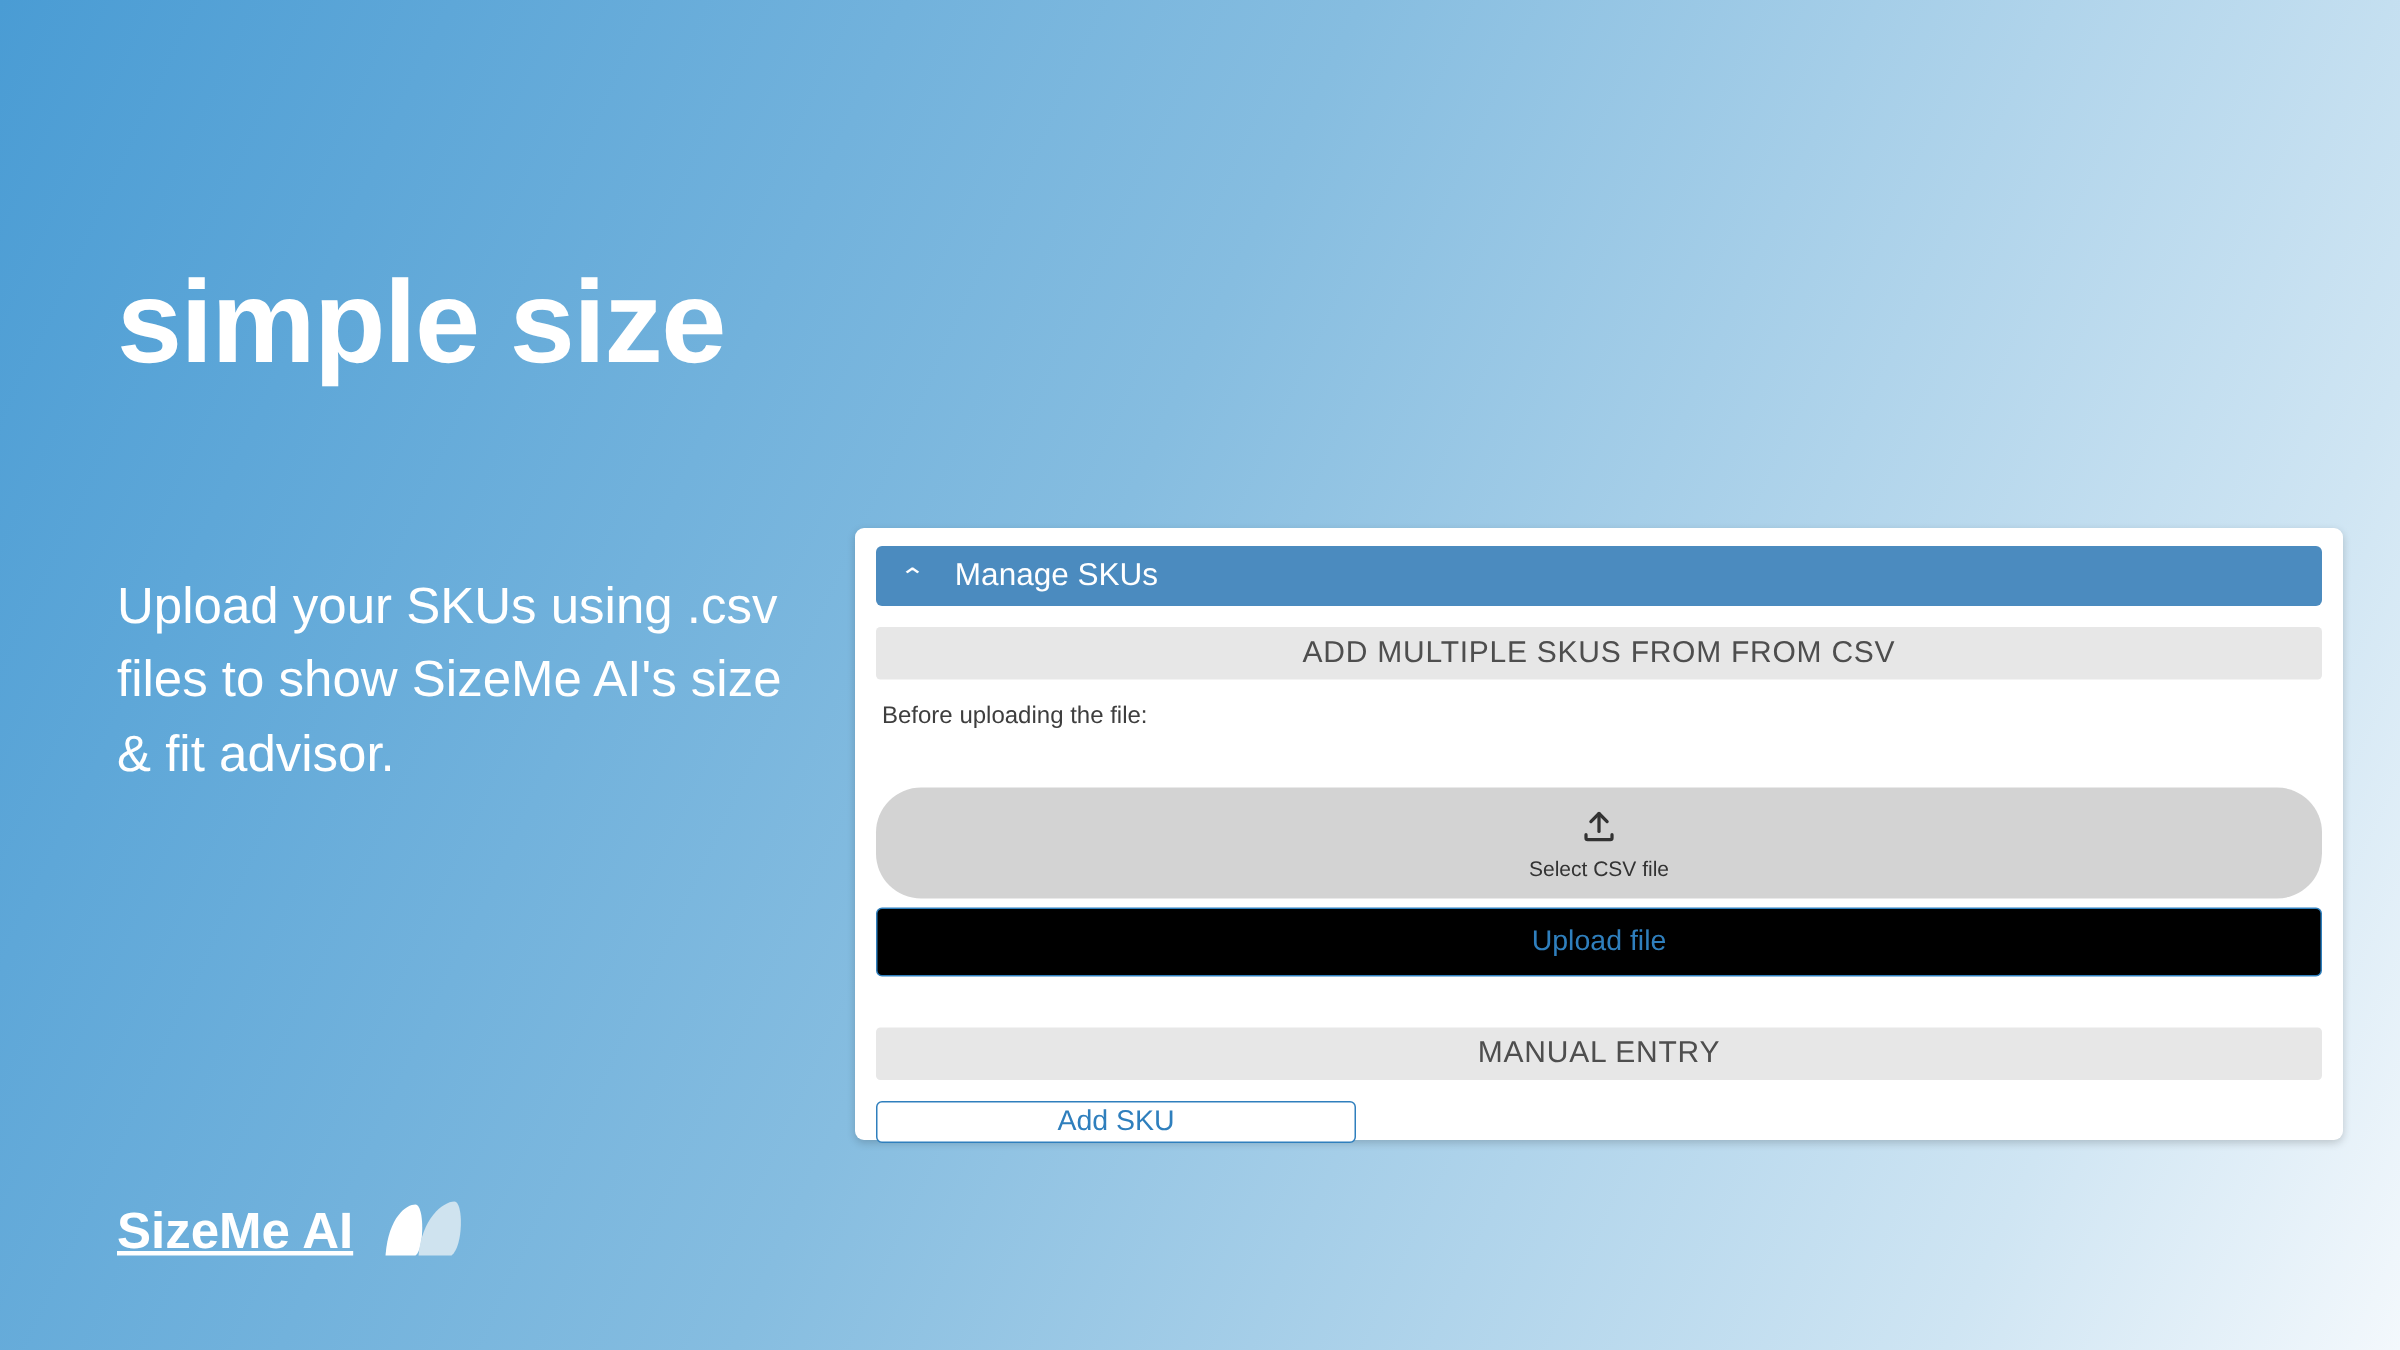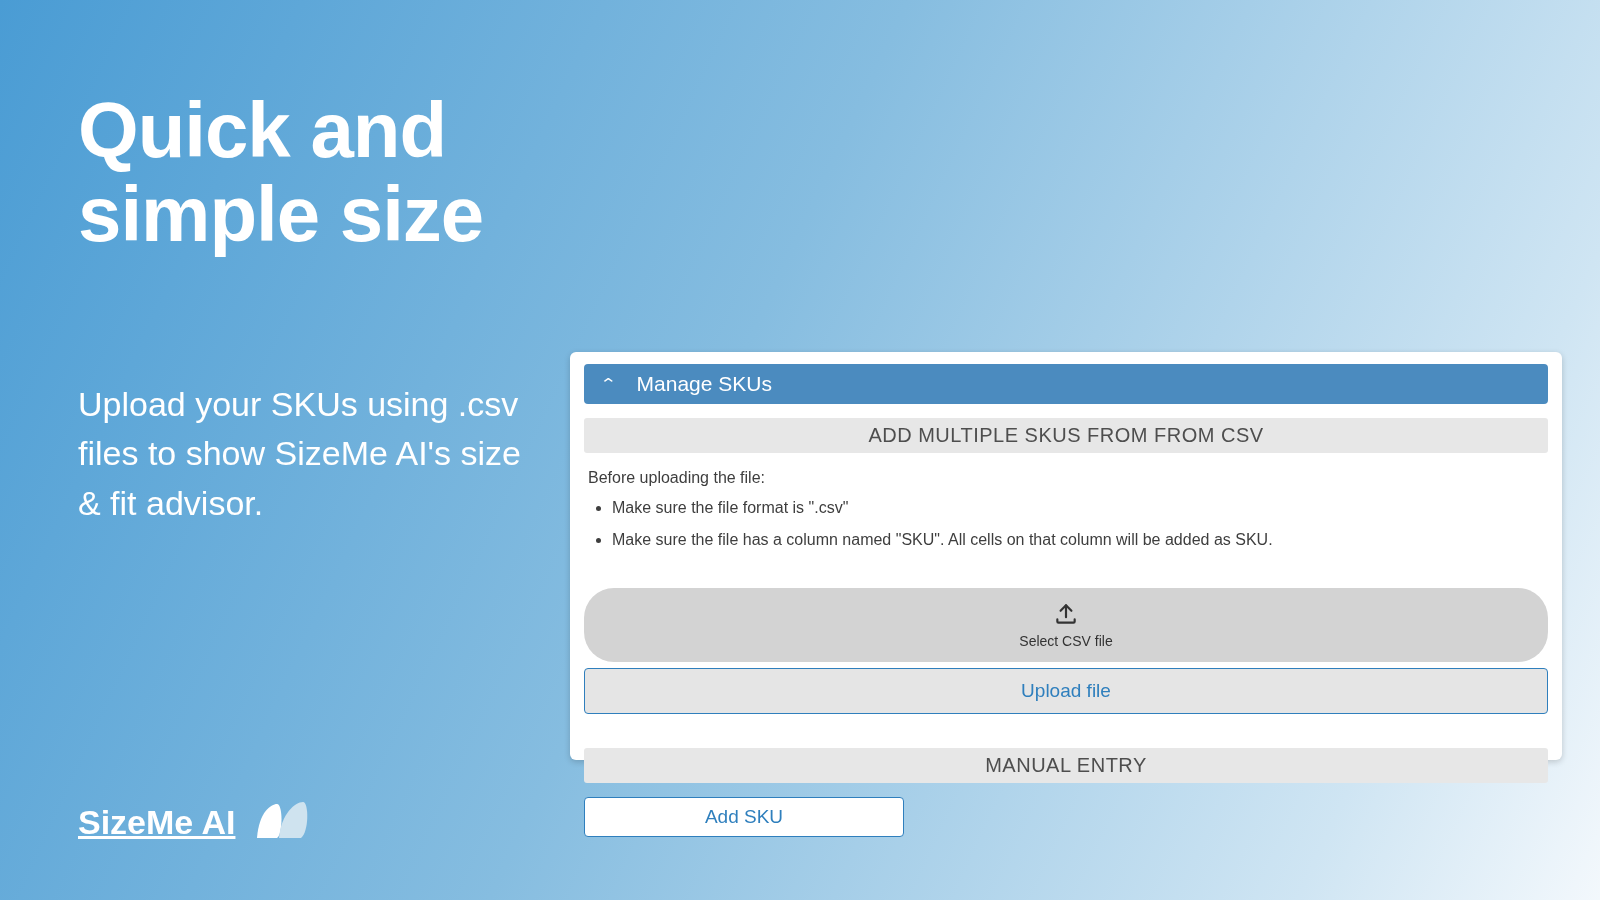--- a/index.html
+++ b/index.html
@@ -61,43 +61,43 @@
   .csv-right{flex:1;display:flex;flex-direction:column;gap:6px;}
   .dropzone{
     background:var(--grey2);border-radius:30px;height:74px;
     display:flex;flex-direction:column;align-items:center;justify-content:center;
     color:#333;cursor:pointer;
   }
   .dropzone svg{width:26px;height:26px;}
   .dropzone .dz-label{font-size:14px;margin-top:2px;}
 
   .btn-outline{
-    border:1.5px solid var(--outline-blue);color:var(--outline-blue);background:#e5e5e5;
+    border:1.5px solid var(--outline-blue);color:var(--outline-blue);background:#000000;
     border-radius:4px;height:46px;font-size:19px;display:flex;align-items:center;justify-content:center;
     cursor:pointer;
   }
 
   .manual-row{display:flex;gap:28px;align-items:center;margin-top:14px;}
   .sku-input{
     flex:1;border:none;border-bottom:1.5px solid #bcbcbc;background:transparent;
     font-size:19px;padding:8px 4px 6px 4px;color:#555;outline:none;
   }
   .sku-input::placeholder{color:#6a6a6a;}
   .add-sku{
     width:320px;border:1.5px solid var(--outline-blue);color:var(--outline-blue);background:#fff;
-    border-radius:4px;height:40px;font-size:19px;display:flex;align-items:center;justify-content:center;
+    border-radius:4px;height:28px;font-size:19px;display:flex;align-items:center;justify-content:center;
     cursor:pointer;
   }
 </style>
 </head>
 <body>
 
 <div class="hero">
   <h1>
-    <span>Quick and</span><br>
+    <br>
     <span>simple size</span>
   </h1>
 </div>
 <div class="subline">Upload your SKUs using .csv files to show SizeMe AI's size &amp; fit advisor.</div>
 
 <div class="brand">
   <span class="brand-name">SizeMe AI</span>
   <span>
     <svg class="brand-logo" viewBox="0 0 60 44">
       <path d="M6 40 C 8 14, 20 6, 26 6 C 32 6, 32 36, 26 40 Z" fill="#ffffff"></path>
@@ -110,24 +110,20 @@
   <div class="panel-header">
     <span class="chev">⌃</span>
     <span>Manage SKUs</span>
   </div>
 
   <div class="section-title">ADD MULTIPLE SKUS FROM FROM CSV</div>
 
   <div class="csv-row">
     <div class="csv-left">
       <p class="lead">Before uploading the file:</p>
-      <ul>
-        <li>Make sure the file format is ".csv"</li>
-        <li>Make sure the file has a column named "SKU". All cells on that column will be added as SKU.</li>
-      </ul>
     </div>
     <div class="csv-right">
       <div class="dropzone">
         <span>
           <svg viewBox="0 0 24 24" fill="none" stroke="#333" stroke-width="2" stroke-linecap="round" stroke-linejoin="round">
             <path d="M12 15 V4"></path>
             <path d="M7 9 l5 -5 l5 5"></path>
             <path d="M4 17 v2 a1 1 0 0 0 1 1 h14 a1 1 0 0 0 1 -1 v-2"></path>
           </svg>
         </span>

